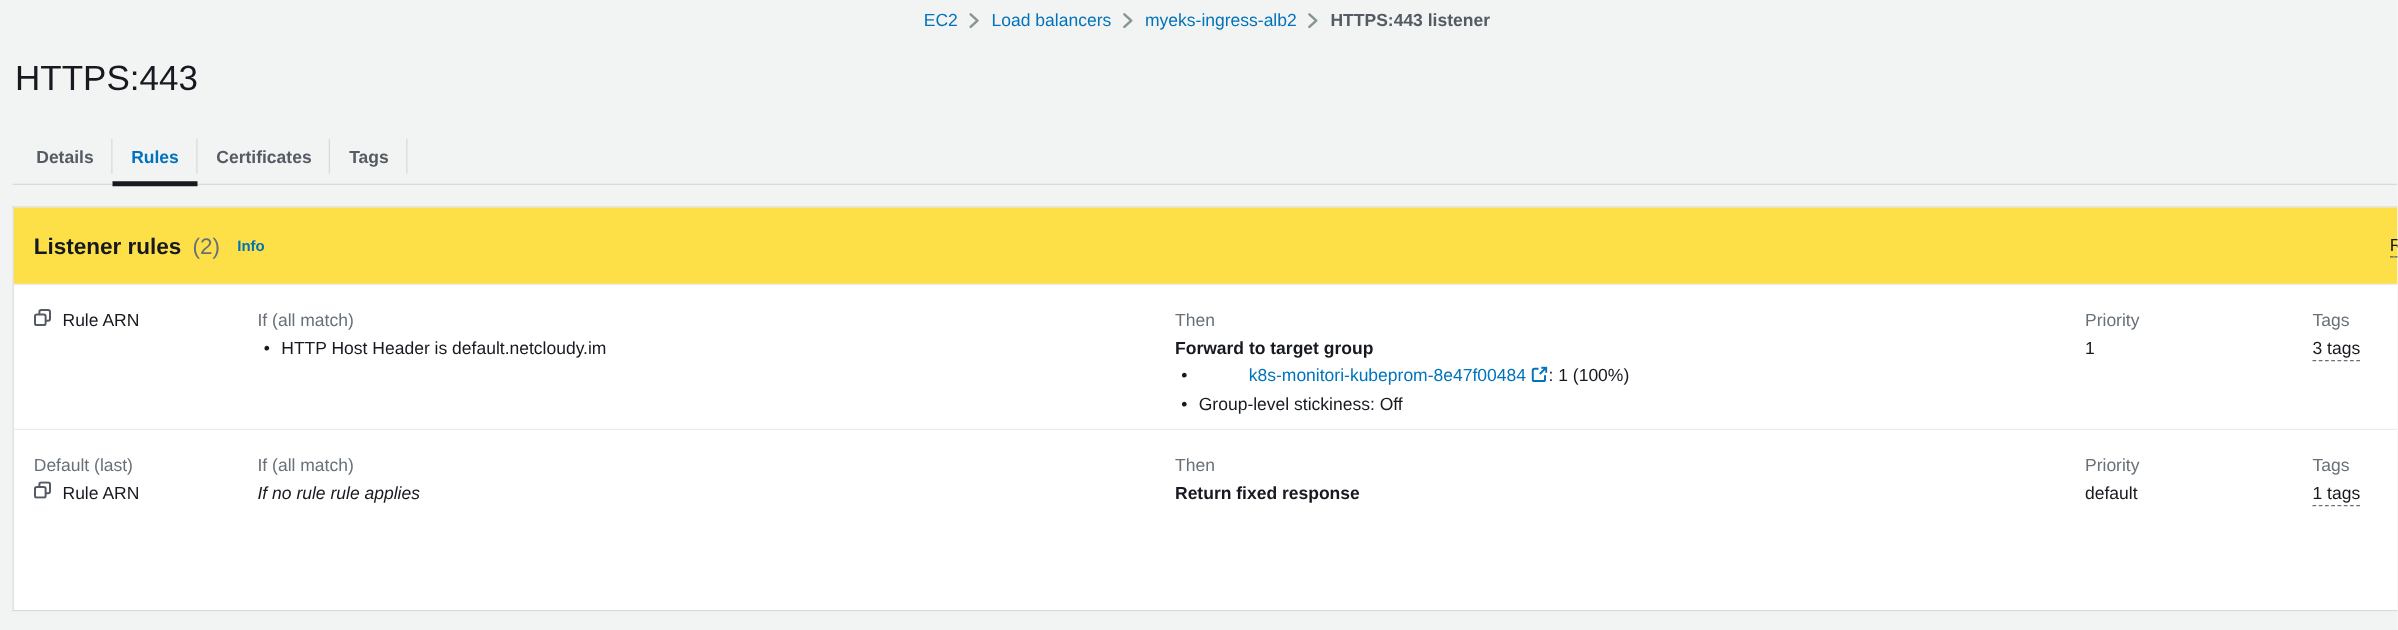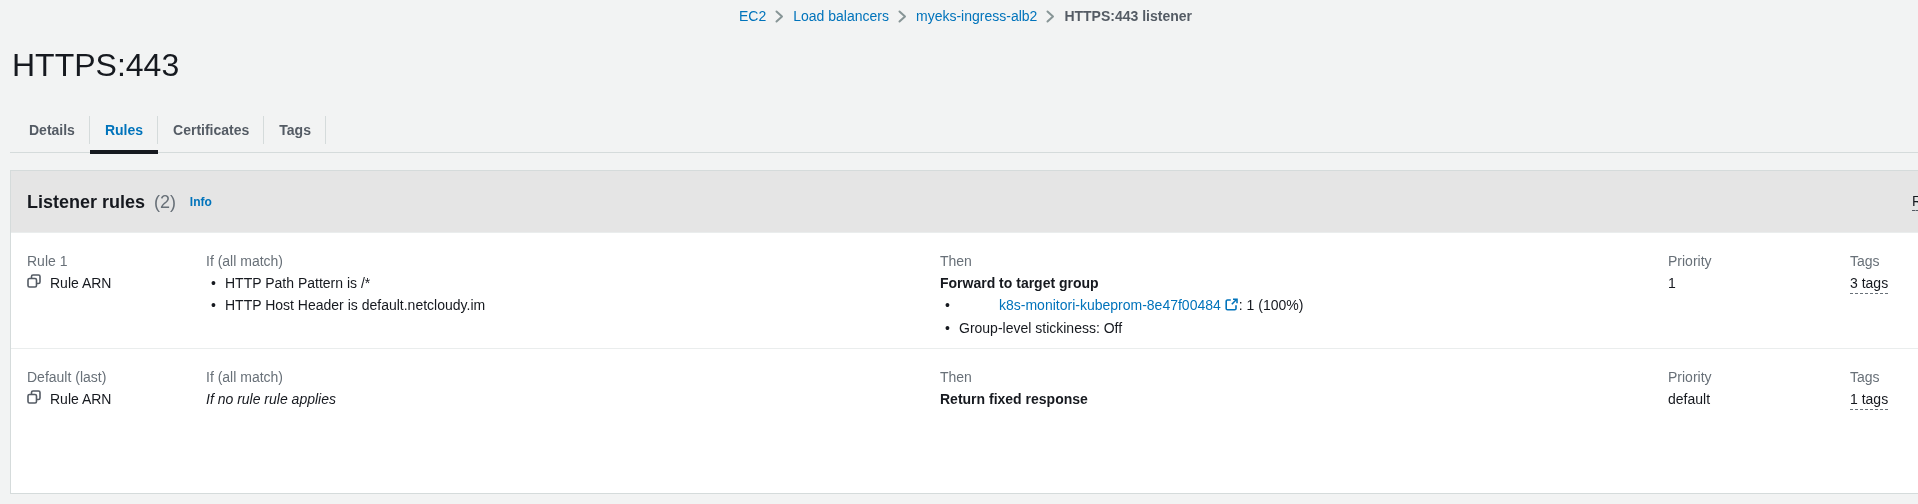--- a/index.html
+++ b/index.html
@@ -20,21 +20,21 @@
     font-size: 14px;
     justify-content: center;
   }
   .breadcrumb a { color: #0073bb; text-decoration: none; cursor: pointer; }
   .crumb-current { color: #545b64; font-weight: 700; }
   .crumb-sep { display: inline-flex; align-items: center; margin-top: 1px; }
 
   
   .page-title {
     margin: 23px 0 0 12px;
-    font-size: 32px;
+    font-size: 28px;
     font-weight: 400;
     color: #16191f;
   }
 
   
   .tabs {
     margin: 28px 0 0 10px;
     border-bottom: 1px solid #d5dbdb;
     display: flex;
     padding-left: 4px;
@@ -64,21 +64,21 @@
   
   .card {
     margin: 17px 0 0 10px;
     background: #ffffff;
     border: 1px solid #d5dbdb;
     border-right: none;
     min-height: 324px;
   }
   .card-header {
     position: relative;
-    background: #e5e5e5;
+    background: #fde047;
     border-bottom: 1px solid #eaeded;
     padding: 21px 20px 20px 16px;
     height: 62px;
   }
   .card-title { display: inline; font-size: 18px; font-weight: 700; margin: 0; color: #16191f; }
   .card-count { font-size: 18px; font-weight: 400; color: #687078; margin-left: 5px; }
   .info-link {
     font-size: 12px; font-weight: 700;
     color: #0073bb; text-decoration: none;
     margin-left: 10px; vertical-align: 2px;
@@ -161,35 +161,33 @@
 
   <div class="card-header">
     <h2 class="card-title">Listener rules</h2>
     <span class="card-count">(2)</span>
     <a class="info-link">Info</a>
     <span class="partial-action">R</span>
   </div>
 
   <div class="rule-row bordered">
     <div>
-      <div class="col-label">Rule 1</div>
       <div class="arn-btn">
         <span>
           <svg width="14" height="14" viewBox="0 0 14 14">
               <rect x="4.5" y="1" width="8.5" height="8.5" rx="1.5" fill="none" stroke="#545b64" stroke-width="1.6"></rect>
               <rect x="1" y="4.5" width="8.5" height="8.5" rx="1.5" fill="#fff" stroke="#545b64" stroke-width="1.6"></rect>
             </svg>
         </span>
         <span>Rule ARN</span>
       </div>
     </div>
     <div>
       <div class="col-label">If (all match)</div>
       <ul class="bullets">
-        <li>HTTP Path Pattern is /*</li>
         <li>HTTP Host Header is default.netcloudy.im</li>
       </ul>
     </div>
     <div>
       <div class="col-label">Then</div>
       <div class="action-title">Forward to target group</div>
       <ul class="bullets">
         <li>
           <a class="tg-link">k8s-monitori-kubeprom-8e47f00484</a><span class="ext-icon"><svg width="13" height="13" viewBox="0 0 13 13">
                 <path d="M11 7.2v3.3a1.3 1.3 0 0 1-1.3 1.3H2.5a1.3 1.3 0 0 1-1.3-1.3V3.3A1.3 1.3 0 0 1 2.5 2h3.3" fill="none" stroke="#0073bb" stroke-width="1.6"></path>

